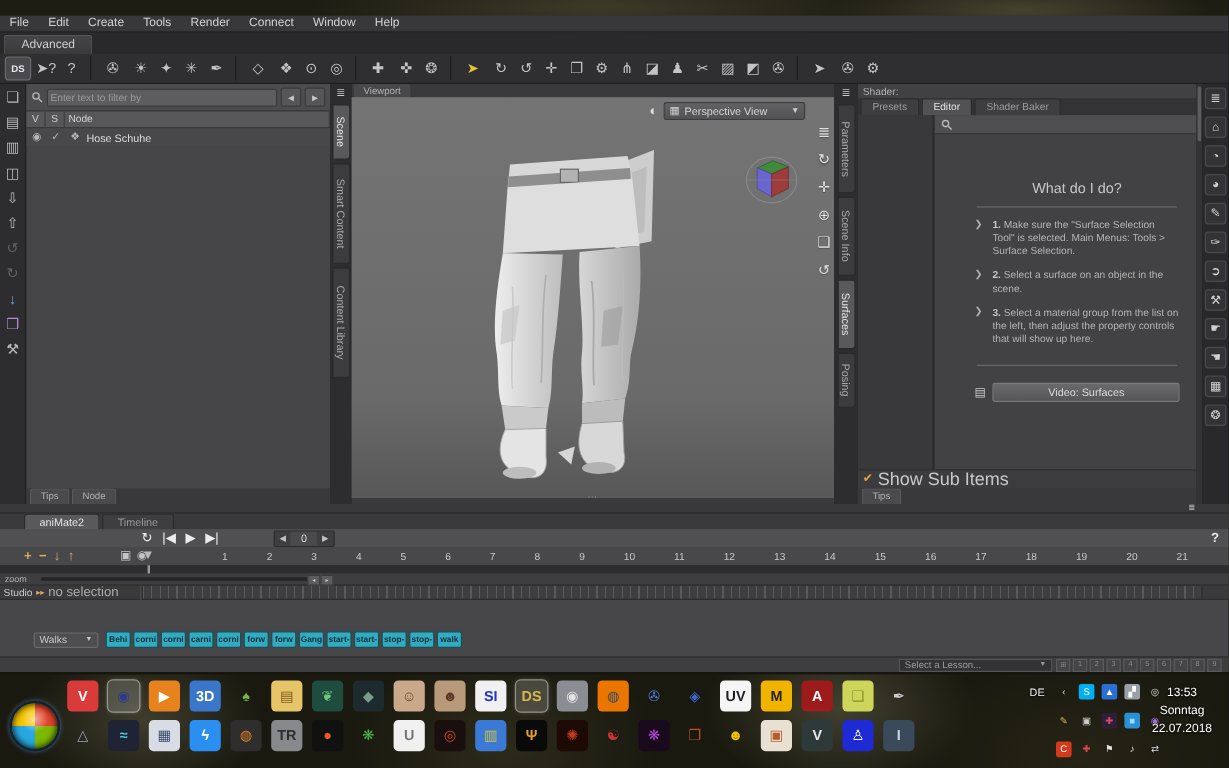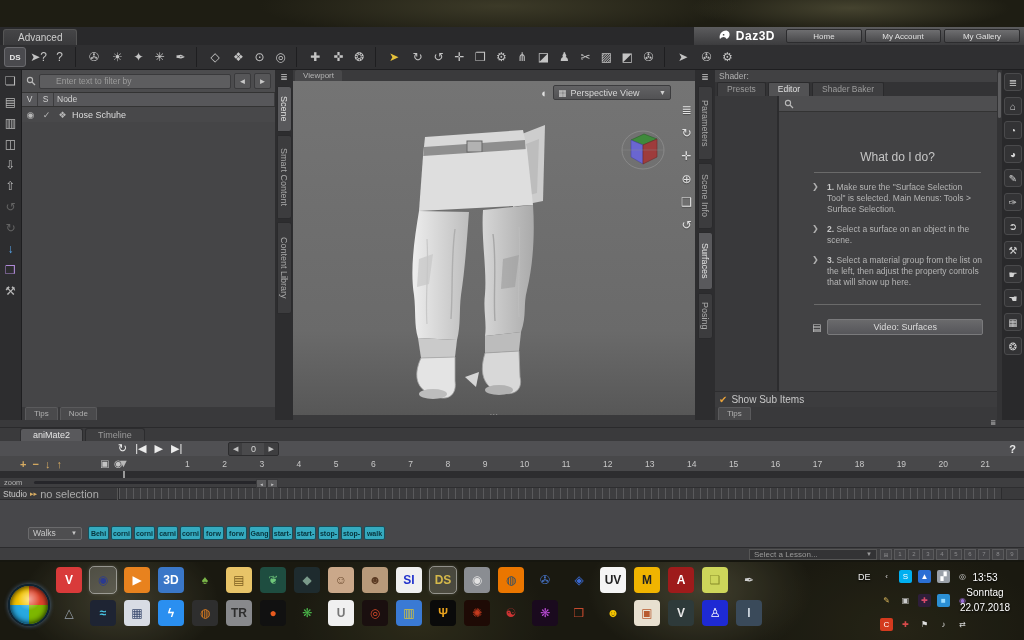--- a/index.html
+++ b/index.html
@@ -38,21 +38,21 @@
   
   #lefttools{left:0;top:70px;width:22px;height:350px;background:#2d2d2f;border-right:1px solid #1e1e20;box-sizing:border-box;display:flex;flex-direction:column;align-items:center;padding-top:4px;gap:7px;}
   .lt-icon{font-size:12px;color:#b8b8b8;line-height:14px;}
   .lt-icon.dim{color:#636363;}
   .lt-icon.blue{color:#57a8f0;}
   .lt-icon.purple{color:#b08ad8;}
   
   #scenepane{left:22px;top:70px;width:253px;height:350px;background:#454547;}
   #scene-hd{height:22px;background:#4c4c4e;display:flex;align-items:center;gap:3px;padding:0 4px;border-bottom:1px solid #333;}
   .mag{width:10px;height:10px;flex:0 0 auto;}
-  #scene-filter{flex:1;height:13px;background:#5d5d5f;border:1px solid #3a3a3c;border-radius:2px;color:#ddd;font-size:8.5px;padding:0 16px;outline:none;}
+  #scene-filter{flex:1;height:13px;background:#5d5d5f;border:1px solid #3a3a3c;border-radius:2px;color:#ddd;font-size:8.5px;padding:0 2px;outline:none;}
   #scene-filter::placeholder{color:#9a9a9a;}
   .hd-arrow{width:15px;height:14px;background:#565658;border:1px solid #3a3a3c;border-radius:2px;font-size:8px;color:#c8c8c8;display:flex;align-items:center;justify-content:center;}
   #scene-cols{height:13px;background:#57575a;border-bottom:1px solid #333;display:flex;font-size:8.5px;color:#d0d0d0;align-items:center;}
   #scene-cols div{border-right:1px solid #3c3c3e;padding:0 3px;height:13px;line-height:13px;box-sizing:border-box;}
   .col-v,.col-s{width:16px;text-align:center;}
   .col-node{flex:1;}
   #scene-row{height:15px;display:flex;align-items:center;font-size:9px;color:#dcdcdc;gap:3px;padding-left:2px;background:#48484a;}
   #scene-row .ric{font-size:9px;color:#b8b8b8;width:13px;text-align:center;}
   #scene-tabs{position:absolute;bottom:0;left:0;width:100%;height:13px;background:#39393b;display:flex;gap:2px;padding-left:3px;box-sizing:border-box;}
   .mini-tab{height:12px;padding:0 8px;background:#4a4a4c;border:1px solid #5a5a5c;border-bottom:none;border-radius:2px 2px 0 0;font-size:8px;color:#b0b0b0;line-height:12px;}
@@ -93,21 +93,21 @@
   .hr{height:1px;background:#6a6a6a;margin:8px 4px;}
   .step{display:flex;text-align:left;gap:5px;margin:9px 2px 0 2px;}
   .step .sic{font-size:8px;color:#b0b0b0;flex:0 0 10px;}
   .step .stext{font-size:8.5px;color:#b4b4b4;line-height:1.3;}
   .step .num{font-weight:bold;color:#c8c8c8;}
   #video-row{display:flex;align-items:center;gap:6px;margin:14px 2px 0 2px;}
   #video-film{font-size:10px;color:#c8c8c8;}
   #video-btn{flex:1;height:14px;background:linear-gradient(#6a6a6c,#56565a);border:1px solid #7a7a7c;border-radius:2px;font-size:9px;color:#dcdcdc;display:flex;align-items:center;justify-content:center;}
   #surf-foot{position:absolute;left:0;bottom:13px;width:100%;height:16px;background:#3c3c3e;border-top:1px solid #2e2e30;display:flex;align-items:center;gap:4px;padding-left:4px;box-sizing:border-box;}
   #ssi-check{font-size:10px;color:#e8a23a;}
-  #ssi-label{font-size:10px;color:#c8c8c8;}
+  #ssi-label{font-size:15px;color:#c8c8c8;}
   #surf-tips{position:absolute;left:0;bottom:0;width:100%;height:13px;background:#39393b;display:flex;padding-left:3px;box-sizing:border-box;}
   
   #rscroll{left:997px;top:70px;width:5px;height:350px;background:#333335;}
   #rscroll .thumb{position:absolute;top:2px;left:1px;width:3px;height:46px;background:#5c5c5e;border-radius:2px;}
   #activitybar{left:1002px;top:70px;width:22px;height:350px;background:#29292b;display:flex;flex-direction:column;align-items:center;padding-top:3px;gap:6px;box-sizing:border-box;}
   .act-icon{width:18px;height:18px;border:1px solid #4a4a4c;border-radius:3px;background:#333335;color:#d2d2d2;font-size:10px;display:flex;align-items:center;justify-content:center;box-sizing:border-box;}
   
   #timelinepane{left:0;top:420px;width:1024px;height:140px;background:#47474a;}
   #tl-head{height:7px;background:#39393b;border-bottom:1px solid #2a2a2c;position:relative;}
   #tl-head .hic{position:absolute;right:28px;top:-1px;font-size:7px;color:#c0c0c0;}
@@ -172,37 +172,33 @@
   #clock div{font-size:10px;line-height:15px;}
   
   input{font-family:inherit;}
 </style>
 </head>
 <body>
 
 <div id="screen">
 
 
+  <div id="menubar" class="abs">
+      <div class="menu-item">File</div>
+      <div class="menu-item">Edit</div>
+      <div class="menu-item">Create</div>
+      <div class="menu-item">Tools</div>
+      <div class="menu-item">Render</div>
+      <div class="menu-item">Connect</div>
+      <div class="menu-item">Window</div>
+      <div class="menu-item">Help</div>
+    </div>
 
   <div id="advbar" class="abs">
     <div id="advtab">Advanced</div>
-    <div id="brandbar">
-      <div id="brandlogo">
-        <svg width="16" height="14" viewBox="0 0 20 18">
-          <path d="M12 2 C5 2 2 8 3.5 13 C6.5 9 10.5 9.5 12 13 C17 11 17.5 3.5 12 2 Z" fill="#ffffff"></path>
-          <circle cx="8.2" cy="7.4" r="1.1" fill="#3c3c3e"></circle>
-        </svg>
-        <span id="brandname">Daz3D</span>
-      </div>
-      <div class="brand-btns" style="display:flex;gap:3px;">
-          <div class="brand-btn">Home</div>
-          <div class="brand-btn">My Account</div>
-          <div class="brand-btn">My Gallery</div>
-        </div>
-    </div>
   </div>
 
   <div id="toolbar" class="abs">
       <div class="tb-icon dsbox">DS</div>
       <div class="tb-icon">➤?</div>
       <div class="tb-icon">?</div>
       <div class="tb-icon sep">✇</div>
       <div class="tb-icon">☀</div>
       <div class="tb-icon">✦</div>
       <div class="tb-icon">✳</div>

